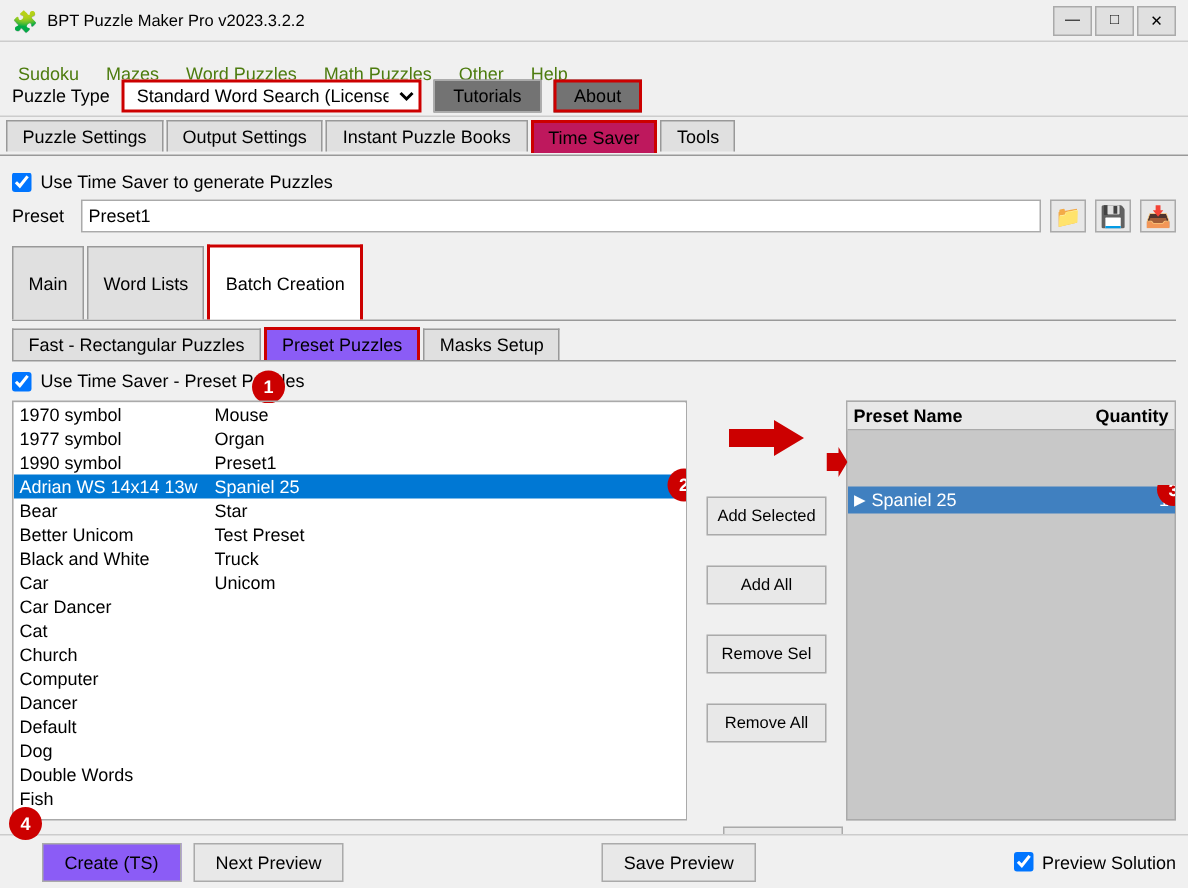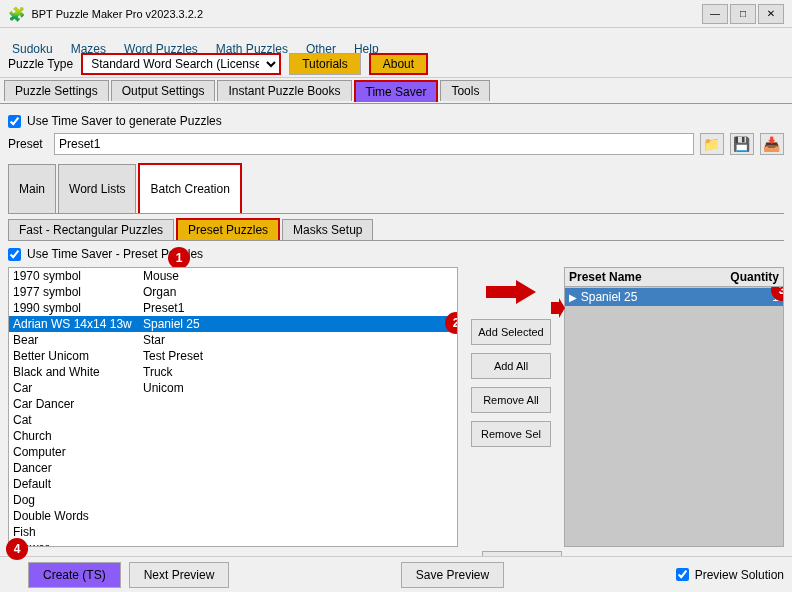--- a/index.html
+++ b/index.html
@@ -38,21 +38,21 @@
       height: 22px;
       display: flex;
       align-items: center;
       padding: 0 4px;
       gap: 2px;
     }
     .menu-item {
       padding: 2px 8px;
       cursor: pointer;
       font-size: 12px;
-      color: #0c4a6e;
+      color: #4d7c0f;
       margin-top: 20px;
     }
     
     #toolbar-row {
       background: #f0f0f0;
       height: 28px;
       display: flex;
       align-items: center;
       padding: 0 8px;
       gap: 8px;
@@ -63,21 +63,21 @@
       border: 2px solid #cc0000;
       background: white;
       font-size: 12px;
       padding: 0 4px;
       width: 200px;
     }
     .toolbar-btn {
       height: 22px;
       padding: 0 12px;
       border: 1px solid #aaa;
-      background: #eab308;
+      background: #737373;
       cursor: pointer;
       font-size: 12px;
     }
     
     #settings-tabs {
       background: #f0f0f0;
       height: 26px;
       display: flex;
       align-items: center;
       padding: 0 4px;
@@ -88,21 +88,21 @@
       border: 1px solid #999;
       border-bottom: none;
       background: #e0e0e0;
       cursor: pointer;
       font-size: 12px;
       margin-right: 2px;
     }
     .settings-tab.highlighted {
       border: 2px solid #cc0000;
       border-bottom: none;
-      background: #8b5cf6;
+      background: #be185d;
     }
     #time-saver-check {
       display: flex;
       align-items: center;
       gap: 6px;
       margin-bottom: 1px;
       padding: 4px 0;
     }
     
     #preset-row {
@@ -157,21 +157,21 @@
       gap: 2px;
     }
     .sub-tab2 {
       padding: 3px 10px;
       border: 1px solid #999;
       border-bottom: none;
       background: #e0e0e0;
       cursor: pointer;
       font-size: 12px;
     }
-    .sub-tab2.active { background: #eab308; }
+    .sub-tab2.active { background: #8b5cf6; }
     
     #ts-preset-check {
       display: flex;
       align-items: center;
       gap: 6px;
       margin-bottom: 6px;
     }
     
     #panel-area {
       display: flex;
@@ -193,21 +193,21 @@
     }
     .list-row.selected { background: #0078d4; color: white; }
     .list-col1 { width: 130px; }
     .list-col2 { flex: 1; }
     
     #middle-buttons {
       display: flex;
       flex-direction: column;
       align-items: center;
       justify-content: flex-start;
-      gap: 8px;
+      gap: 20px;
       padding-top: 10px;
       width: 90px;
     }
     .mid-btn {
       width: 80px;
       height: 26px;
       border: 1px solid #aaa;
       background: #e8e8e8;
       cursor: pointer;
       font-size: 11px;
@@ -465,25 +465,25 @@
 
     <div id="middle-buttons">
 
       <div style="display:flex; align-items:center; justify-content:center; width:80px; height:30px; margin-bottom:4px;">
         <svg width="50" height="24">
           <polygon points="0,6 30,6 30,0 50,12 30,24 30,18 0,18" fill="#cc0000"></polygon>
         </svg>
       </div>
       <button class="mid-btn">Add Selected</button>
       <button class="mid-btn">Add All</button>
+      <button class="mid-btn">Remove Sel</button>
       <button class="mid-btn">Remove All</button>
-      <button class="mid-btn">Remove Sel</button>
     </div>
 
-    <div id="right-panel" style="position:relative;">
+    <div id="right-panel" style="position:relative;gap:36px;">
 
       <div style="position:absolute; left:-14px; top:30px; z-index:10;">
         <svg width="14" height="20">
           <polygon points="0,4 8,4 8,0 14,10 8,20 8,16 0,16" fill="#cc0000"></polygon>
         </svg>
       </div>
       <div id="right-panel-header">
         <span class="right-col-name">Preset Name</span>
         <span class="right-col-qty">Quantity</span>
       </div>

